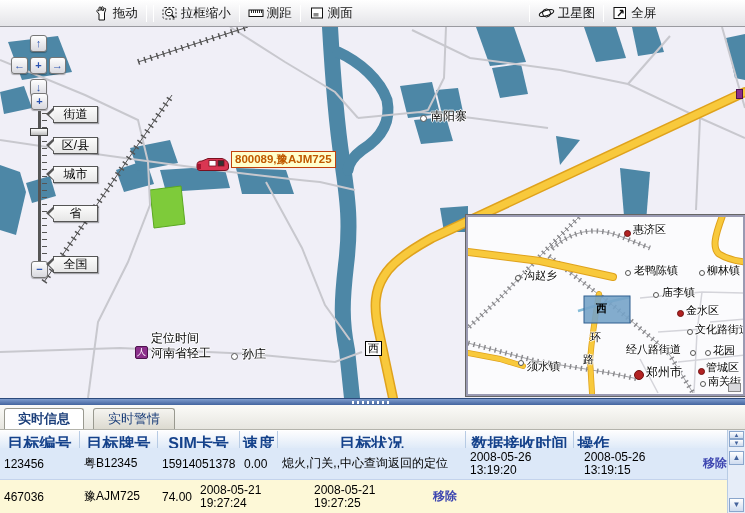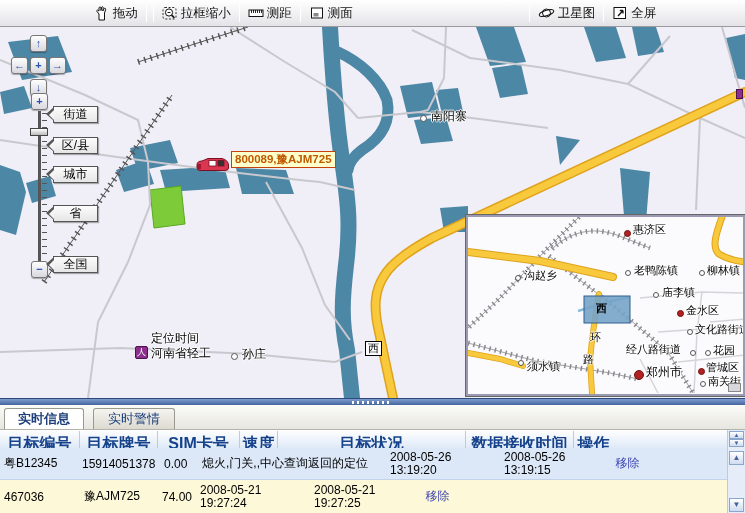--- a/index.html
+++ b/index.html
@@ -91,21 +91,21 @@
   .thead { position:absolute; top:430px; left:0; width:727px; height:28px; display:flex;
            background:linear-gradient(#fdfdfe,#cfe0f5); border-top:1px solid #fff;
            border-bottom:1px solid #9cb8dd; font-size:16px; font-weight:bold; color:#15428b; }
   .th { display:flex; align-items:center; justify-content:center; border-right:1px solid #b7cbe4;
         height:100%; overflow:hidden; white-space:nowrap; }
   .trow { position:absolute; left:0; width:727px; display:flex; font-size:12px; color:#000; }
   .trow.sel  { top:448px; height:32px; background:#dce8f8; border-bottom:1px solid #c4d3ec; }
   .trow.alt  { top:480px; height:33px; background:#fdf8d7; }
   .td { display:flex; align-items:center; padding-left:4px; overflow:hidden; white-space:nowrap; }
   .td.two { flex-direction:column; align-items:flex-start; justify-content:center; line-height:13px; }
-  .td.act { justify-content:center; padding-left:0; }
+  .td.act { justify-content:flex-end; padding-left:0;font-weight:bold; }
   .alink { color:#3d46b0; cursor:pointer; }
   .c1{width:80px}.c2{width:78px}.c3{width:82px}.c4{width:38px}.c5{width:188px}
   .c6{width:114px}.c7{width:108px}.c8{width:39px}
 
   
   .vscroll { position:absolute; left:727px; top:430px; width:18px; height:83px;
              background:#e6edf8; border-left:1px solid #b7cbe4; }
   .sbtn { position:absolute; left:1px; width:15px; background:linear-gradient(#ffffff,#cfdcf0);
           border:1px solid #8aa6cc; color:#44639c; text-align:center; cursor:pointer; }
 </style>
@@ -357,20 +357,21 @@
     <div class="th c1">目标编号</div>
     <div class="th c2">目标牌号</div>
     <div class="th c3">SIM卡号</div>
     <div class="th c4">速度</div>
     <div class="th c5">目标状况</div>
     <div class="th c7">数据接收时间</div>
     <div class="th c8" style="border-right:none">操作</div>
   </div>
 
   <div class="trow sel">
+    <div class="td c1">123456</div>
     <div class="td c2">粤B12345</div>
     <div class="td c3">15914051378</div>
     <div class="td c4">0.00</div>
     <div class="td c5">熄火,门关,,中心查询返回的定位</div>
     <div class="td two c6">
       <span>2008-05-26</span>
       <span>13:19:20</span>
     </div>
     <div class="td two c7">
       <span>2008-05-26</span>

